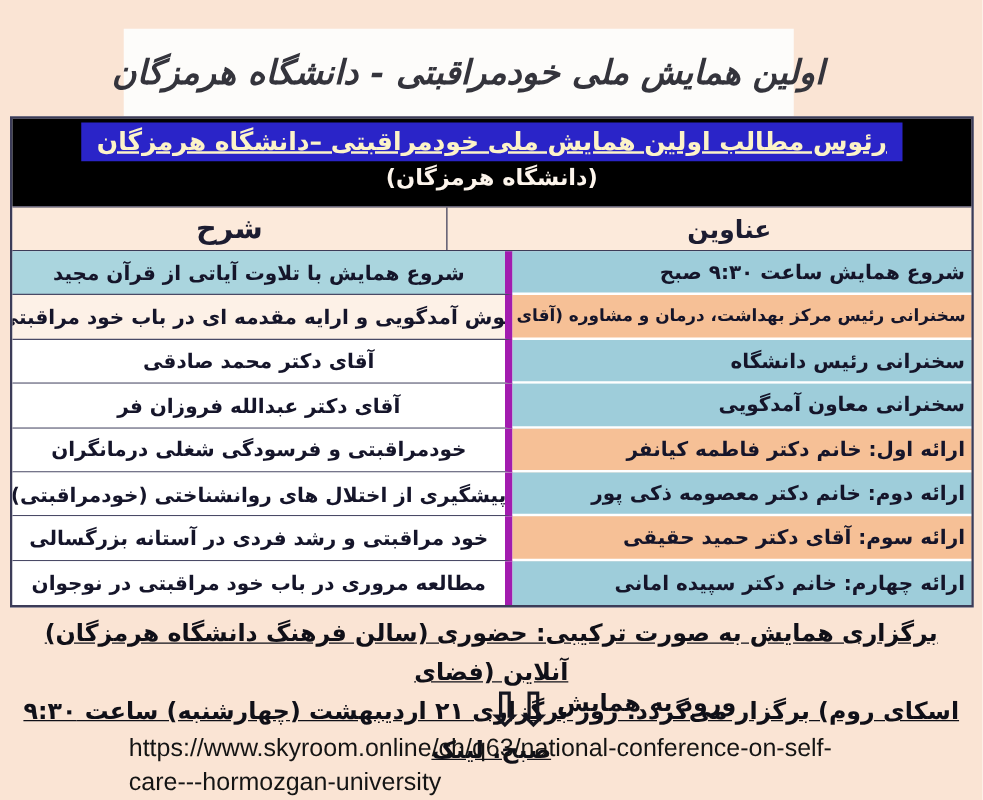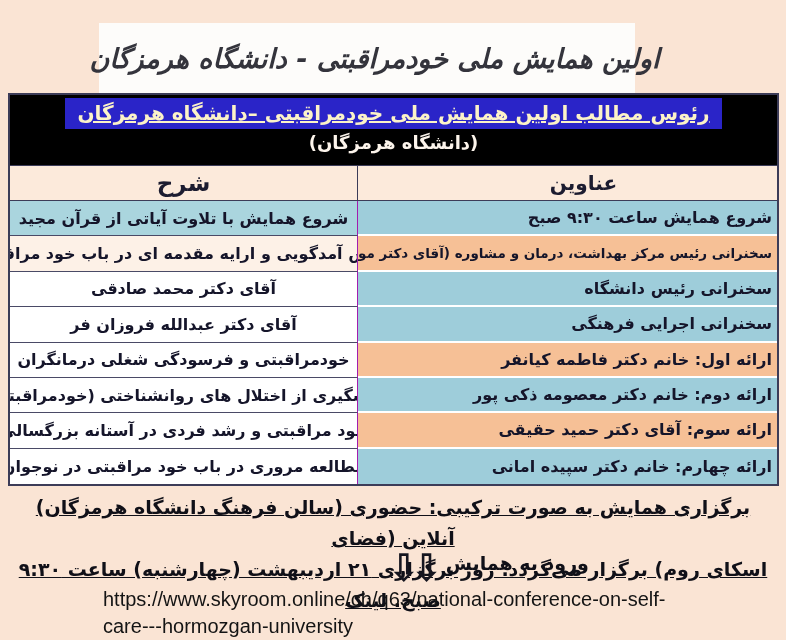--- a/index.html
+++ b/index.html
@@ -52,22 +52,22 @@
   .th-title { flex:1; font-size:20px; }
 
   .tbody { display:flex; flex-direction:column; height:284px; border-top:1px solid #3c3c58; }
   .row { display:flex; flex:1; min-height:0; }
   .cell {
     display:flex; align-items:center;
     font-weight:bold; font-size:16px; color:#15152a;
     direction:rtl; overflow:hidden; white-space:nowrap;
   }
   .cell-desc {
-    width:348px; justify-content:center; text-align:left;
-    border-right:1px solid #a21caf; border-bottom:1px solid #4a4a66;
+    width:400px; justify-content:center; text-align:left;
+    border-right:6px solid #a21caf; border-bottom:1px solid #4a4a66;
     background:#ffffff;
   }
   .cell-title {
     flex:1; justify-content:flex-start; padding-right:5px; text-align:left;
     border-bottom:2px solid #ffffff;
   }
   .row:last-child .cell-desc, .row:last-child .cell-title { border-bottom:none; }
 
   .bg-teal  { background:#9ecdda; }
   .bg-peach { background:#f6c096; }
@@ -129,21 +129,21 @@
     <div class="row">
       <div class="cell cell-desc bg-cream">خوش آمدگویی و ارایه مقدمه ای در باب خود مراقبتی</div>
       <div class="cell cell-title bg-peach fs-small">سخنرانی رئیس مرکز بهداشت، درمان و مشاوره (آقای دکتر موسی جاودان)</div>
     </div>
     <div class="row">
       <div class="cell cell-desc">آقای دکتر محمد صادقی</div>
       <div class="cell cell-title bg-teal">سخنرانی رئیس دانشگاه</div>
     </div>
     <div class="row">
       <div class="cell cell-desc">آقای دکتر عبدالله فروزان فر</div>
-      <div class="cell cell-title bg-teal">سخنرانی اجرایی فرهنگی</div>
+      <div class="cell cell-title bg-teal">سخنرانی معاون آمدگویی</div>
     </div>
     <div class="row">
       <div class="cell cell-desc">خودمراقبتی و فرسودگی شغلی درمانگران</div>
       <div class="cell cell-title bg-peach">ارائه اول: خانم دکتر فاطمه کیانفر</div>
     </div>
     <div class="row">
       <div class="cell cell-desc">پیشگیری از اختلال های روانشناختی (خودمراقبتی)</div>
       <div class="cell cell-title bg-teal">ارائه دوم: خانم دکتر معصومه ذکی پور</div>
     </div>
     <div class="row">

